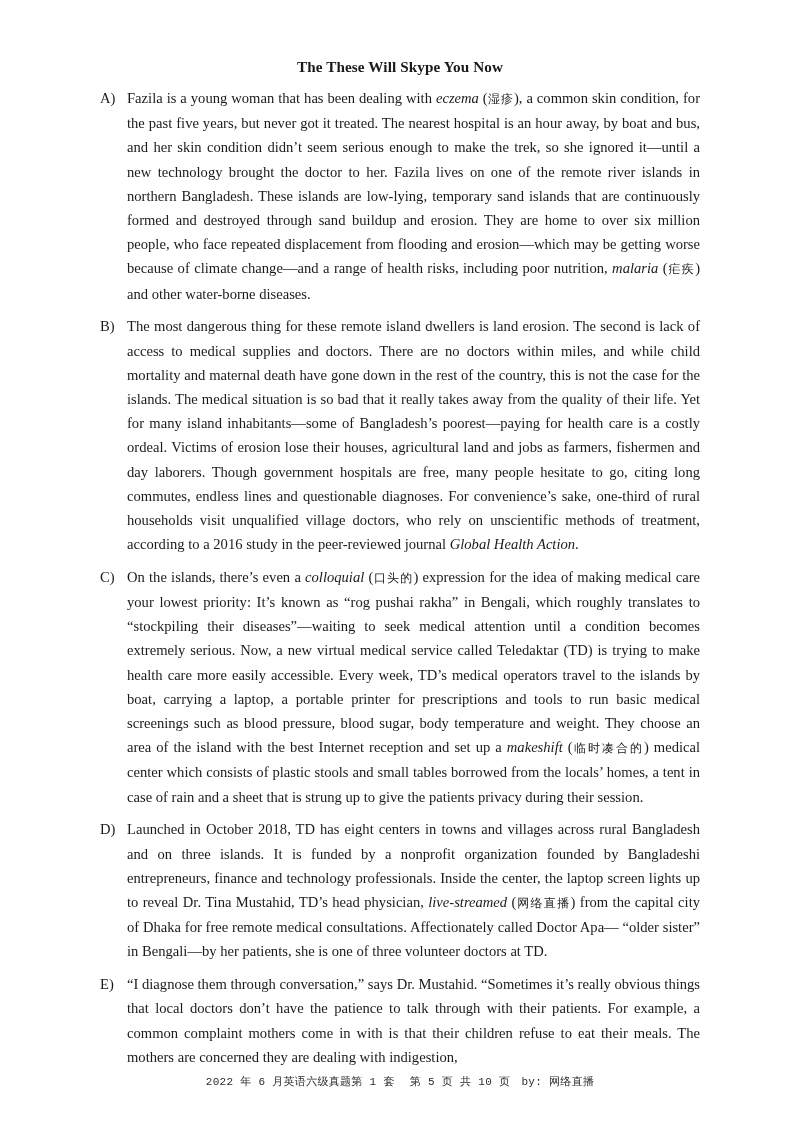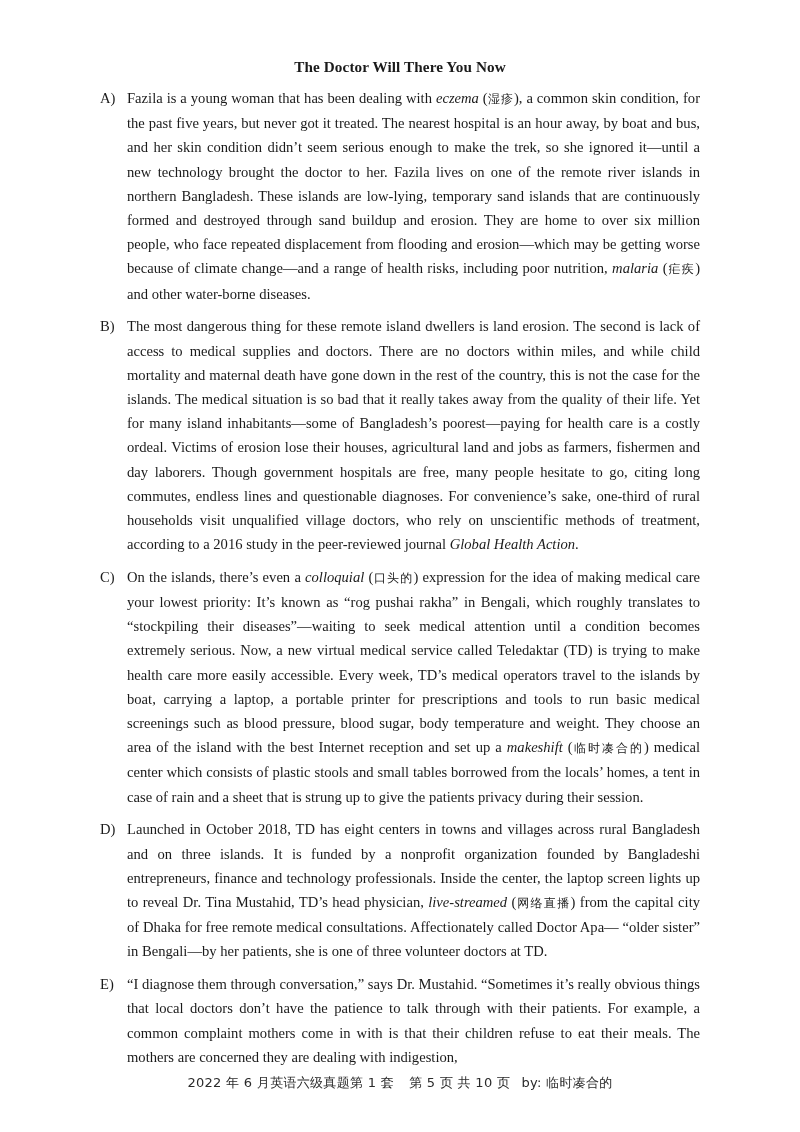--- a/index.html
+++ b/index.html
@@ -73,33 +73,34 @@
   .footer {
     position: absolute;
     left: 0;
     top: 1074px;
     width: 800px;
     text-align: center;
     font-size: 12.6px;
     color: #2a2a2a;
   }
   .footer .cjk {
-    font-size: 13px;
+    font-size: 11px;
     letter-spacing: 0.3px;
+    font-family: Liberation Mono, monospace;
   }
   .footer .seg {
     white-space: nowrap;
   }
 </style>
 </head>
 <body>
 
 <div class="page">
 
-  <div class="doc-title">The Doctor Will There You Now</div>
+  <div class="doc-title">The These Will Skype You Now</div>
 
   <div class="body-block" id="article-body">
       <div class="para">
         <span class="para-label">A)</span>
         <span class="para-text"><span>Fazila is a young woman that has been dealing with </span><i>eczema</i><span> (</span><span class="cjk">湿疹</span><span>), a common skin condition, for the past five years, but never got it treated. The nearest hospital is an hour away, by boat and bus, and her skin condition didn’t seem serious enough to make the trek, so she ignored it—until a new technology brought the doctor to her. Fazila lives on one of the remote river islands in northern Bangladesh. These islands are low-lying, temporary sand islands that are continuously formed and destroyed through sand buildup and erosion. They are home to over six million people, who face repeated displacement from flooding and erosion—which may be getting worse because of climate change—and a range of health risks, including poor nutrition, </span><i>malaria</i><span> (</span><span class="cjk">疟疾</span><span>) and other water-borne diseases.</span></span>
       </div>
       <div class="para">
         <span class="para-label">B)</span>
         <span class="para-text"><span>The most dangerous thing for these remote island dwellers is land erosion. The second is lack of access to medical supplies and doctors. There are no doctors within miles, and while child mortality and maternal death have gone down in the rest of the country, this is not the case for the islands. The medical situation is so bad that it really takes away from the quality of their life. Yet for many island inhabitants—some of Bangladesh’s poorest—paying for health care is a costly ordeal. Victims of erosion lose their houses, agricultural land and jobs as farmers, fishermen and day laborers. Though government hospitals are free, many people hesitate to go, citing long commutes, endless lines and questionable diagnoses. For convenience’s sake, one-third of rural households visit unqualified village doctors, who rely on unscientific methods of treatment, according to a 2016 study in the peer-reviewed journal </span><i>Global Health Action</i><span>.</span></span>
       </div>
@@ -113,16 +114,16 @@
       </div>
       <div class="para">
         <span class="para-label">E)</span>
         <span class="para-text"><span>“I diagnose them through conversation,” says Dr. Mustahid. “Sometimes it’s really obvious things that local doctors don’t have the patience to talk through with their patients. For example, a common complaint mothers come in with is that their children refuse to eat their meals. The mothers are concerned they are dealing with indigestion,</span></span>
       </div>
     </div>
 
   <div class="footer">
     <span class="seg cjk">2022 年 6 月英语六级真题第 1 套</span>
     <span class="seg cjk" style="margin-left:12px;">第 5 页 共 10 页</span>
-    <span class="seg cjk" style="margin-left:8px;">by: 临时凑合的</span>
+    <span class="seg cjk" style="margin-left:8px;">by: 网络直播</span>
   </div>
 
 </div>
 
 </body></html>

